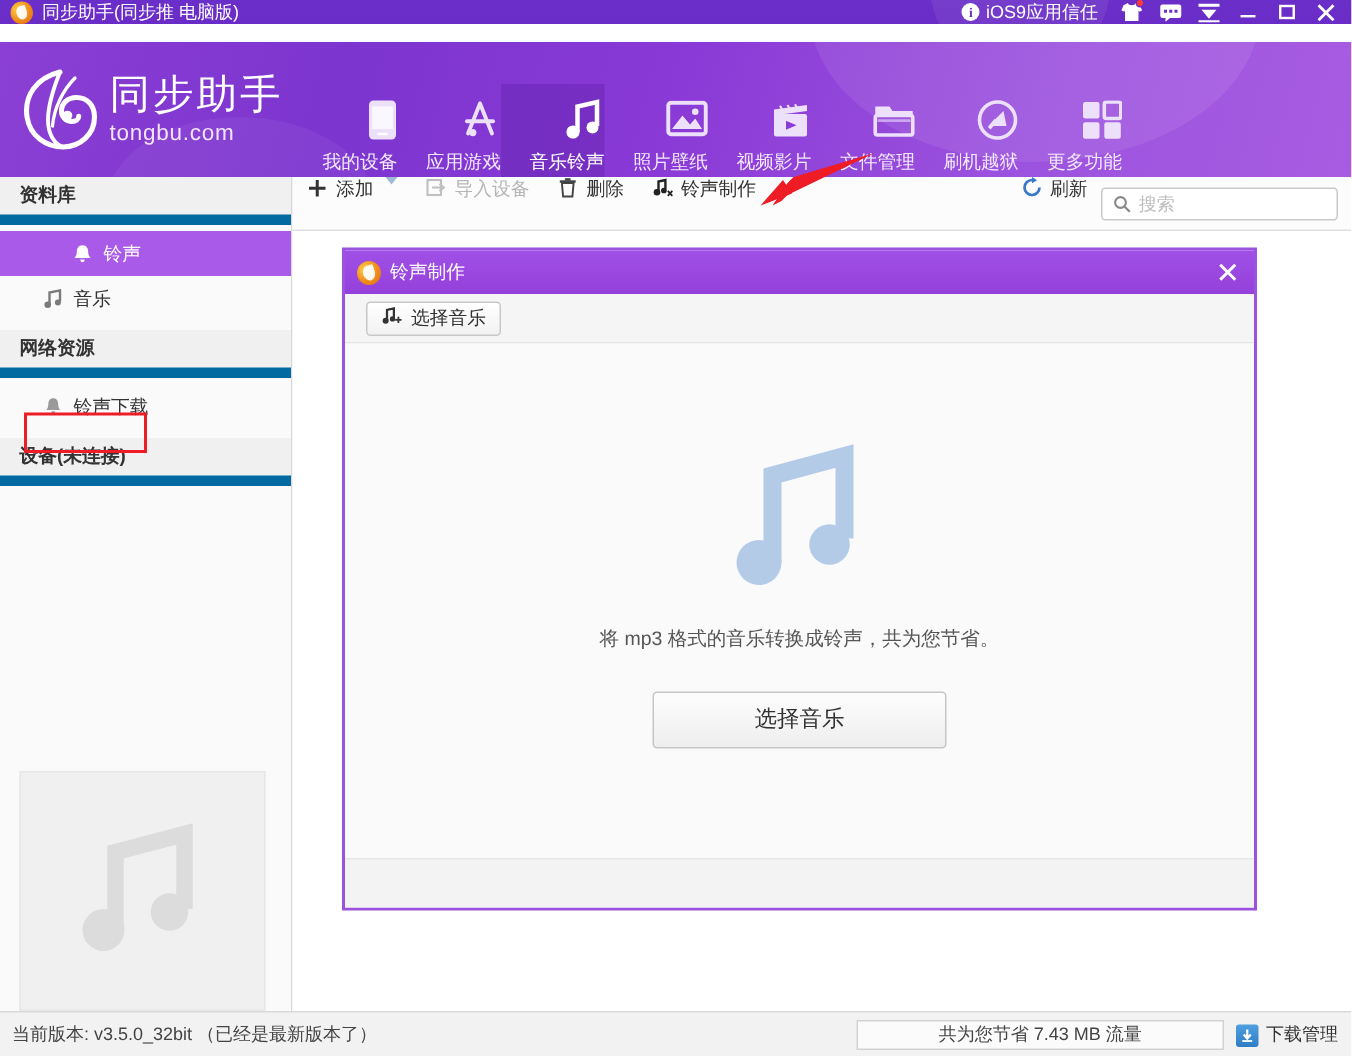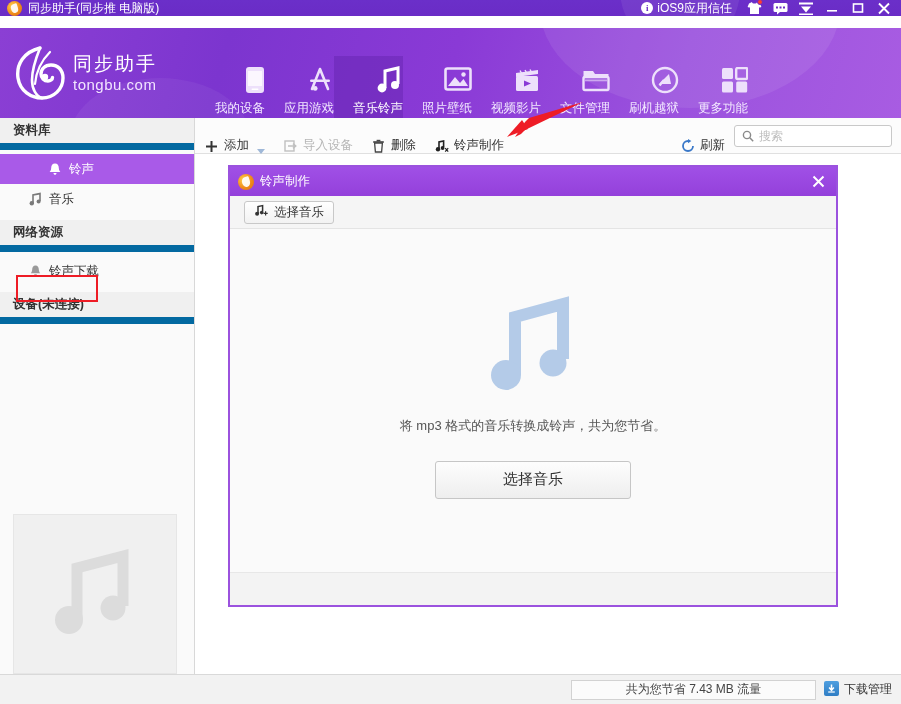--- a/index.html
+++ b/index.html
@@ -73,21 +73,21 @@
   .hdr-glow {
     position: absolute; border-radius: 50%;
     background: rgba(255,255,255,0.08);
   }
   .logo {
     position: absolute; left: 14px; top: 18px;
     display: flex; align-items: center; gap: 7px;
   }
   .logo-mark { width: 52px; height: 54px; }
   .logo-text { display: flex; flex-direction: column; line-height: 1; }
-  .logo-cn { color: #fff; font-size: 19px; letter-spacing: 2px; font-weight: 500; }
+  .logo-cn { color: #fff; font-size: 27px; letter-spacing: 2px; font-weight: 500; }
   .logo-en { color: #f2e4ff; font-size: 15px; letter-spacing: .5px; margin-top: 4px; }
 
   .nav { position: absolute; left: 196px; top: 28px; height: 62px; display: flex; }
   .nav-item {
     width: 69px; height: 62px;
     display: flex; flex-direction: column; align-items: flex-end; justify-content: flex-start;
     padding-top: 8px;
     cursor: pointer; position: relative;
   }
   .nav-item.active { background: rgba(88,30,160,0.34); }
@@ -127,21 +127,21 @@
     border: 2px solid #ee1c25; pointer-events: none;
   }
 
   
   .toolbar {
     position: absolute; left: 195px; top: 118px; width: 706px; height: 36px;
     background: #fcfcfc; border-bottom: 1px solid #e0e0e0;
     display: flex; align-items: center;
   }
   .tb-item {
-    display: flex; align-items: flex-end; gap: 5px;
+    display: flex; align-items: flex-start; gap: 5px;
     height: 36px; padding: 0 9px;
     font-size: 12.5px; color: #333; cursor: pointer; white-space: nowrap;
   }
   .tb-item.disabled { color: #b6b6b6; cursor: default; }
   .tb-ico { width: 15px; height: 15px; display: flex; align-items: center; justify-content: center; }
   .caret {
     width: 0; height: 0; margin-left: 3px;
     border-left: 4.5px solid transparent; border-right: 4.5px solid transparent;
     border-top: 5px solid #9fb8d8;
   }
@@ -230,21 +230,21 @@
   }
   .sb-version { font-size: 12px; color: #444; padding-left: 8px; white-space: nowrap; }
   .sb-spacer { flex: 1; }
   .sb-saved {
     width: 245px; height: 20px; margin-right: 8px;
     border: 1px solid #d2d2d2; background: #fbfbfb;
     display: flex; align-items: center; justify-content: center;
     font-size: 12px; color: #444;
   }
   .sb-download {
-    display: flex; align-items: flex-start; gap: 5px;
+    display: flex; align-items: flex-end; gap: 5px;
     font-size: 12px; color: #333; margin-right: 9px; cursor: pointer;
     white-space: nowrap;
   }
   .dl-ico {
     width: 15px; height: 15px; border-radius: 2px;
     background: linear-gradient(to bottom, #4f9fe0 0%, #2f7dc4 100%);
     display: flex; align-items: center; justify-content: center;
   }
 
   
@@ -581,20 +581,21 @@
       <div class="dlg-footer"></div>
     </div>
   </div>
 
   <svg class="arrow-annot" viewBox="0 0 90 45">
     <path d="M88 2 L30 30 L26 34 L20 37 L30 22 L34 18 Z" fill="#ee1c25"></path>
     <path d="M12 37 L33 29 L27 20 Z" fill="#ee1c25"></path>
   </svg>
 
   <div class="statusbar">
+    <span class="sb-version">当前版本: v3.5.0_32bit （已经是最新版本了）</span>
     <span class="sb-spacer"></span>
     <div class="sb-saved">共为您节省 7.43 MB 流量</div>
     <div class="sb-download">
       <span class="dl-ico">
         <svg width="11" height="11" viewBox="0 0 11 11">
           <path d="M5.5 1.4 L5.5 6.2 M3.1 4.6 L5.5 7.3 L7.9 4.6" fill="none" stroke="#ffffff" stroke-width="1.5"></path>
           <rect x="2.2" y="8.4" width="6.6" height="1.2" fill="#ffffff"></rect>
         </svg>
       </span>
       <span>下载管理</span>

